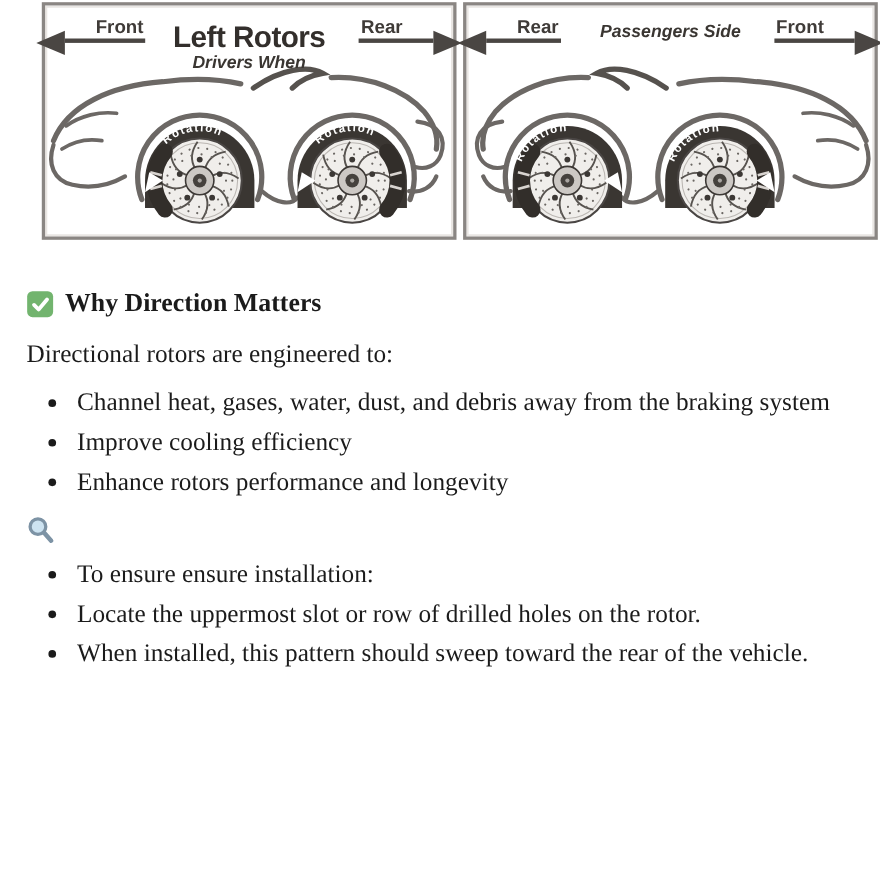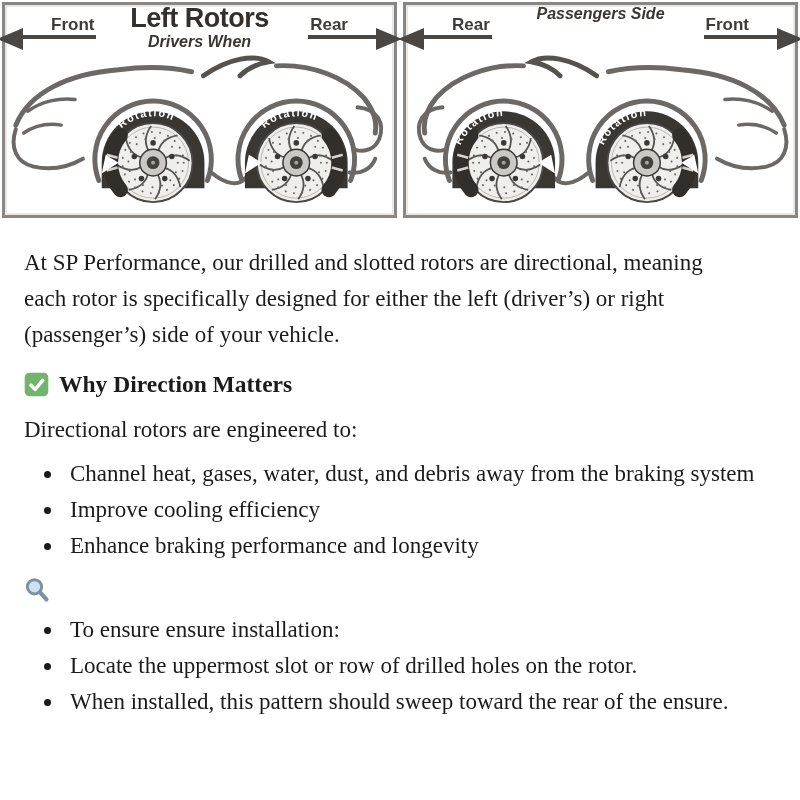--- a/index.html
+++ b/index.html
@@ -2,28 +2,28 @@
 <html><head>
 <meta charset="utf-8">
 <style>
   html,body{margin:0;padding:0;}
   body{
     width:800px;height:800px;background:#ffffff;color:#1b1b1b;
     font-family:"Liberation Serif",serif;overflow:hidden;
   }
 
   
-  .panels{display:flex;gap:6px;padding:2px 2px 14px 2px;}
+  .panels{display:flex;gap:6px;padding:2px 2px 14px 2px;margin-left:36px;}
   .panel{
     position:relative;flex:1;height:210px;background:#fff;
     border:3px solid #8a8683;box-shadow:inset 0 0 0 2px #e9e6e3;
     font-family:"Liberation Sans",sans-serif;
   }
   .titles{
-    position:absolute;top:0;left:50%;transform:translateX(-50%);
+    position:absolute;top:16px;left:50%;transform:translateX(-50%);
     width:230px;text-align:center;z-index:2;
   }
   .panel-title{font-size:27px;font-weight:bold;letter-spacing:-0.5px;color:#332f2c;line-height:1.02;}
   .panel-sub{font-size:16px;font-weight:bold;font-style:italic;color:#3a3632;line-height:1.1;}
   .dir{position:absolute;top:10px;font-weight:bold;font-size:17px;color:#3f3b38;z-index:2;}
   .dir-l{left:46px;}
   .dir-r{right:46px;}
   .dir::after{content:"";position:absolute;height:4px;background:#4a4643;bottom:-4px;}
   .dir-l::after{left:-28px;right:-2px;}
   .dir-r::after{left:-2px;right:-28px;}
@@ -152,48 +152,47 @@
       <polygon points="148,121 144,102 131,110" fill="#ffffff"></polygon>
       <polygon points="293,121 289,102 276,110" fill="#ffffff"></polygon>
       <text class="rot"><textPath href="#rpr1" xlink:href="#rpr1" startOffset="12%">Rotation</textPath></text>
       <text class="rot"><textPath href="#rpr2" xlink:href="#rpr2" startOffset="12%">Rotation</textPath></text>
     </svg>
   </div>
 </div>
 
 <div class="article">
 
-  <p class="intro">At SP Performance, our drilled and slotted rotors are directional, meaning each rotor is specifically designed for either the left (driver’s) or right (passenger’s) side of your vehicle.</p>
 
   <div class="sec-h bold">
     <span class="emoji">
       <svg width="25" height="25" viewBox="0 0 36 36">
         <rect x="1" y="1" width="34" height="34" rx="7" fill="#72b46e"></rect>
         <path d="M10 19 L16 25 L27 12" stroke="#ffffff" stroke-width="5" fill="none" stroke-linecap="round" stroke-linejoin="round"></path>
       </svg>
     </span>
     <span>Why Direction Matters</span>
   </div>
 
   <p class="lead">Directional rotors are engineered to:</p>
 
   <ul>
     <li>Channel heat, gases, water, dust, and debris away from the braking system</li>
     <li>Improve cooling efficiency</li>
-    <li>Enhance braking performance and longevity</li>
+    <li>Enhance rotors performance and longevity</li>
   </ul>
 
   <div class="sec-h">
     <span class="emoji">
       <svg width="27" height="27" viewBox="0 0 36 36">
         <circle cx="14" cy="13" r="9.5" fill="#cde3f1" stroke="#7d93a5" stroke-width="4"></circle>
         <line x1="21.5" y1="20.5" x2="30" y2="30" stroke="#7d93a5" stroke-width="5.5" stroke-linecap="round"></line>
       </svg>
     </span>
   </div>
 
   <ul>
     <li>To ensure ensure installation:</li>
     <li>Locate the uppermost slot or row of drilled holes on the rotor.</li>
-    <li>When installed, this pattern should sweep toward the rear of the ensure.</li>
+    <li>When installed, this pattern should sweep toward the rear of the vehicle.</li>
   </ul>
 
 </div>
 
 </body></html>

